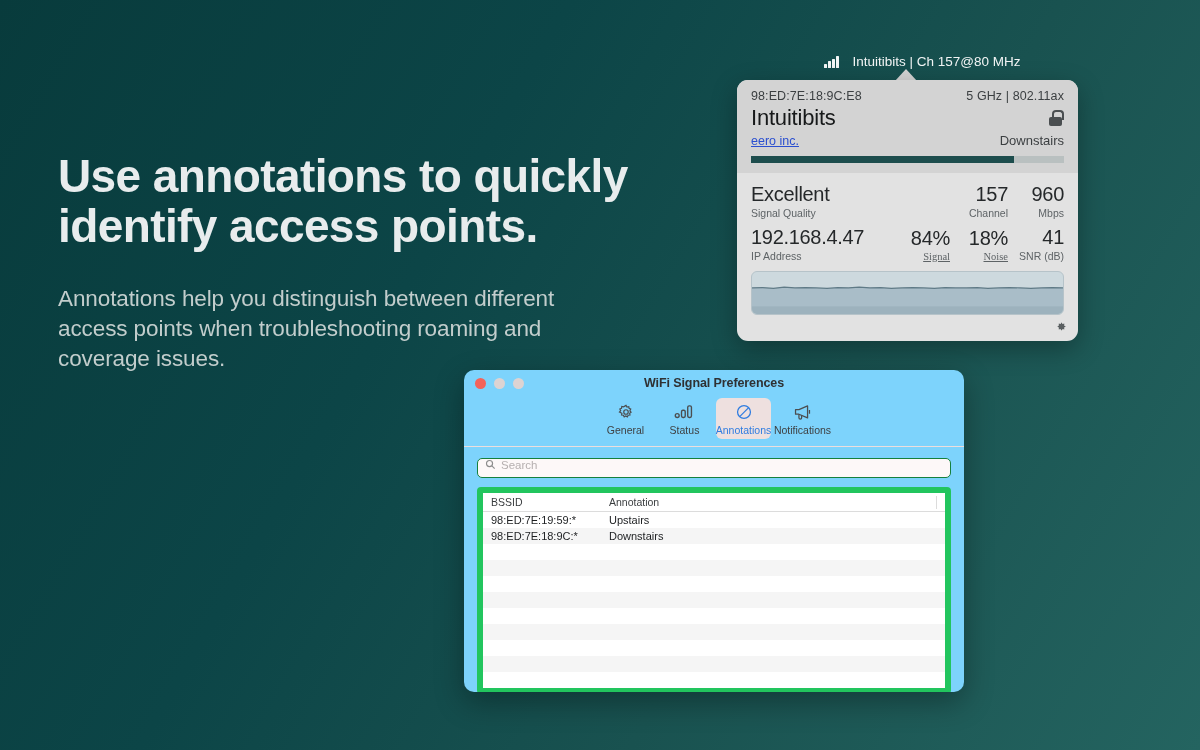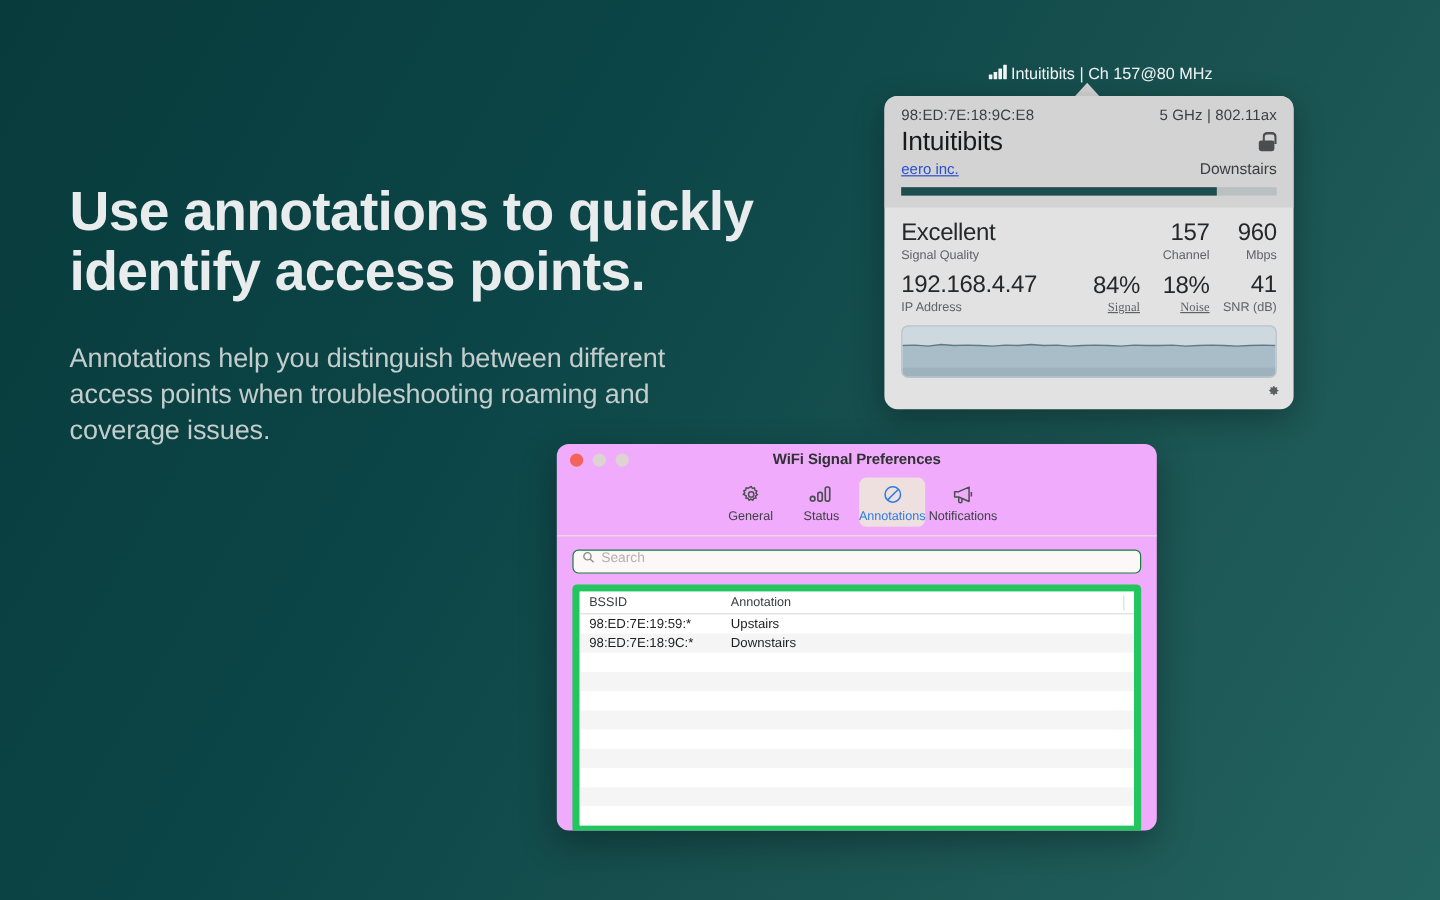--- a/index.html
+++ b/index.html
@@ -17,21 +17,21 @@
     letter-spacing:-0.6px;
   }
   .subhead {
     margin-top:33px; font-size:22.5px; line-height:1.33; color:#c2cdcc;
     letter-spacing:-0.1px; max-width:545px;
   }
 
   
   .menubar-item {
     position:absolute; left:824px; top:54px;
-    display:flex; align-items:flex-start; gap:4px;
+    display:flex; align-items:center; gap:14px;
     font-size:13.5px; color:#f2f5f5; white-space:nowrap;
   }
   .wifi-bars { display:flex; align-items:flex-end; gap:1.5px; height:12px; }
   .wifi-bars i { display:block; width:2.5px; background:#f2f5f5; border-radius:0.5px; }
   .wifi-bars i:nth-child(1){ height:4px; }
   .wifi-bars i:nth-child(2){ height:6.5px; }
   .wifi-bars i:nth-child(3){ height:9px; }
   .wifi-bars i:nth-child(4){ height:12px; }
 
   
@@ -100,21 +100,21 @@
 
   .pop-foot { height:26px; position:relative; }
   .gear-small {
     position:absolute; right:11px; top:4px; width:13px; height:13px;
     color:#5a5f61;
   }
 
   
   .prefs {
     position:absolute; left:464px; top:370px; width:500px; height:322px;
-    background:#f0abfc; border-radius:10px;
+    background:#7dd3fc; border-radius:10px;
     box-shadow:0 10px 30px rgba(0,0,0,.32);
     overflow:hidden; display:flex; flex-direction:column;
   }
   .titlebar {
     height:27px; position:relative; flex:none;
   }
   .lights { position:absolute; left:11px; top:8px; display:flex; gap:8px; }
   .lights span { width:11px; height:11px; border-radius:50%; display:block; }
   .l-close { background:#f4635a; }
   .l-min   { background:#ddd3d2; }

